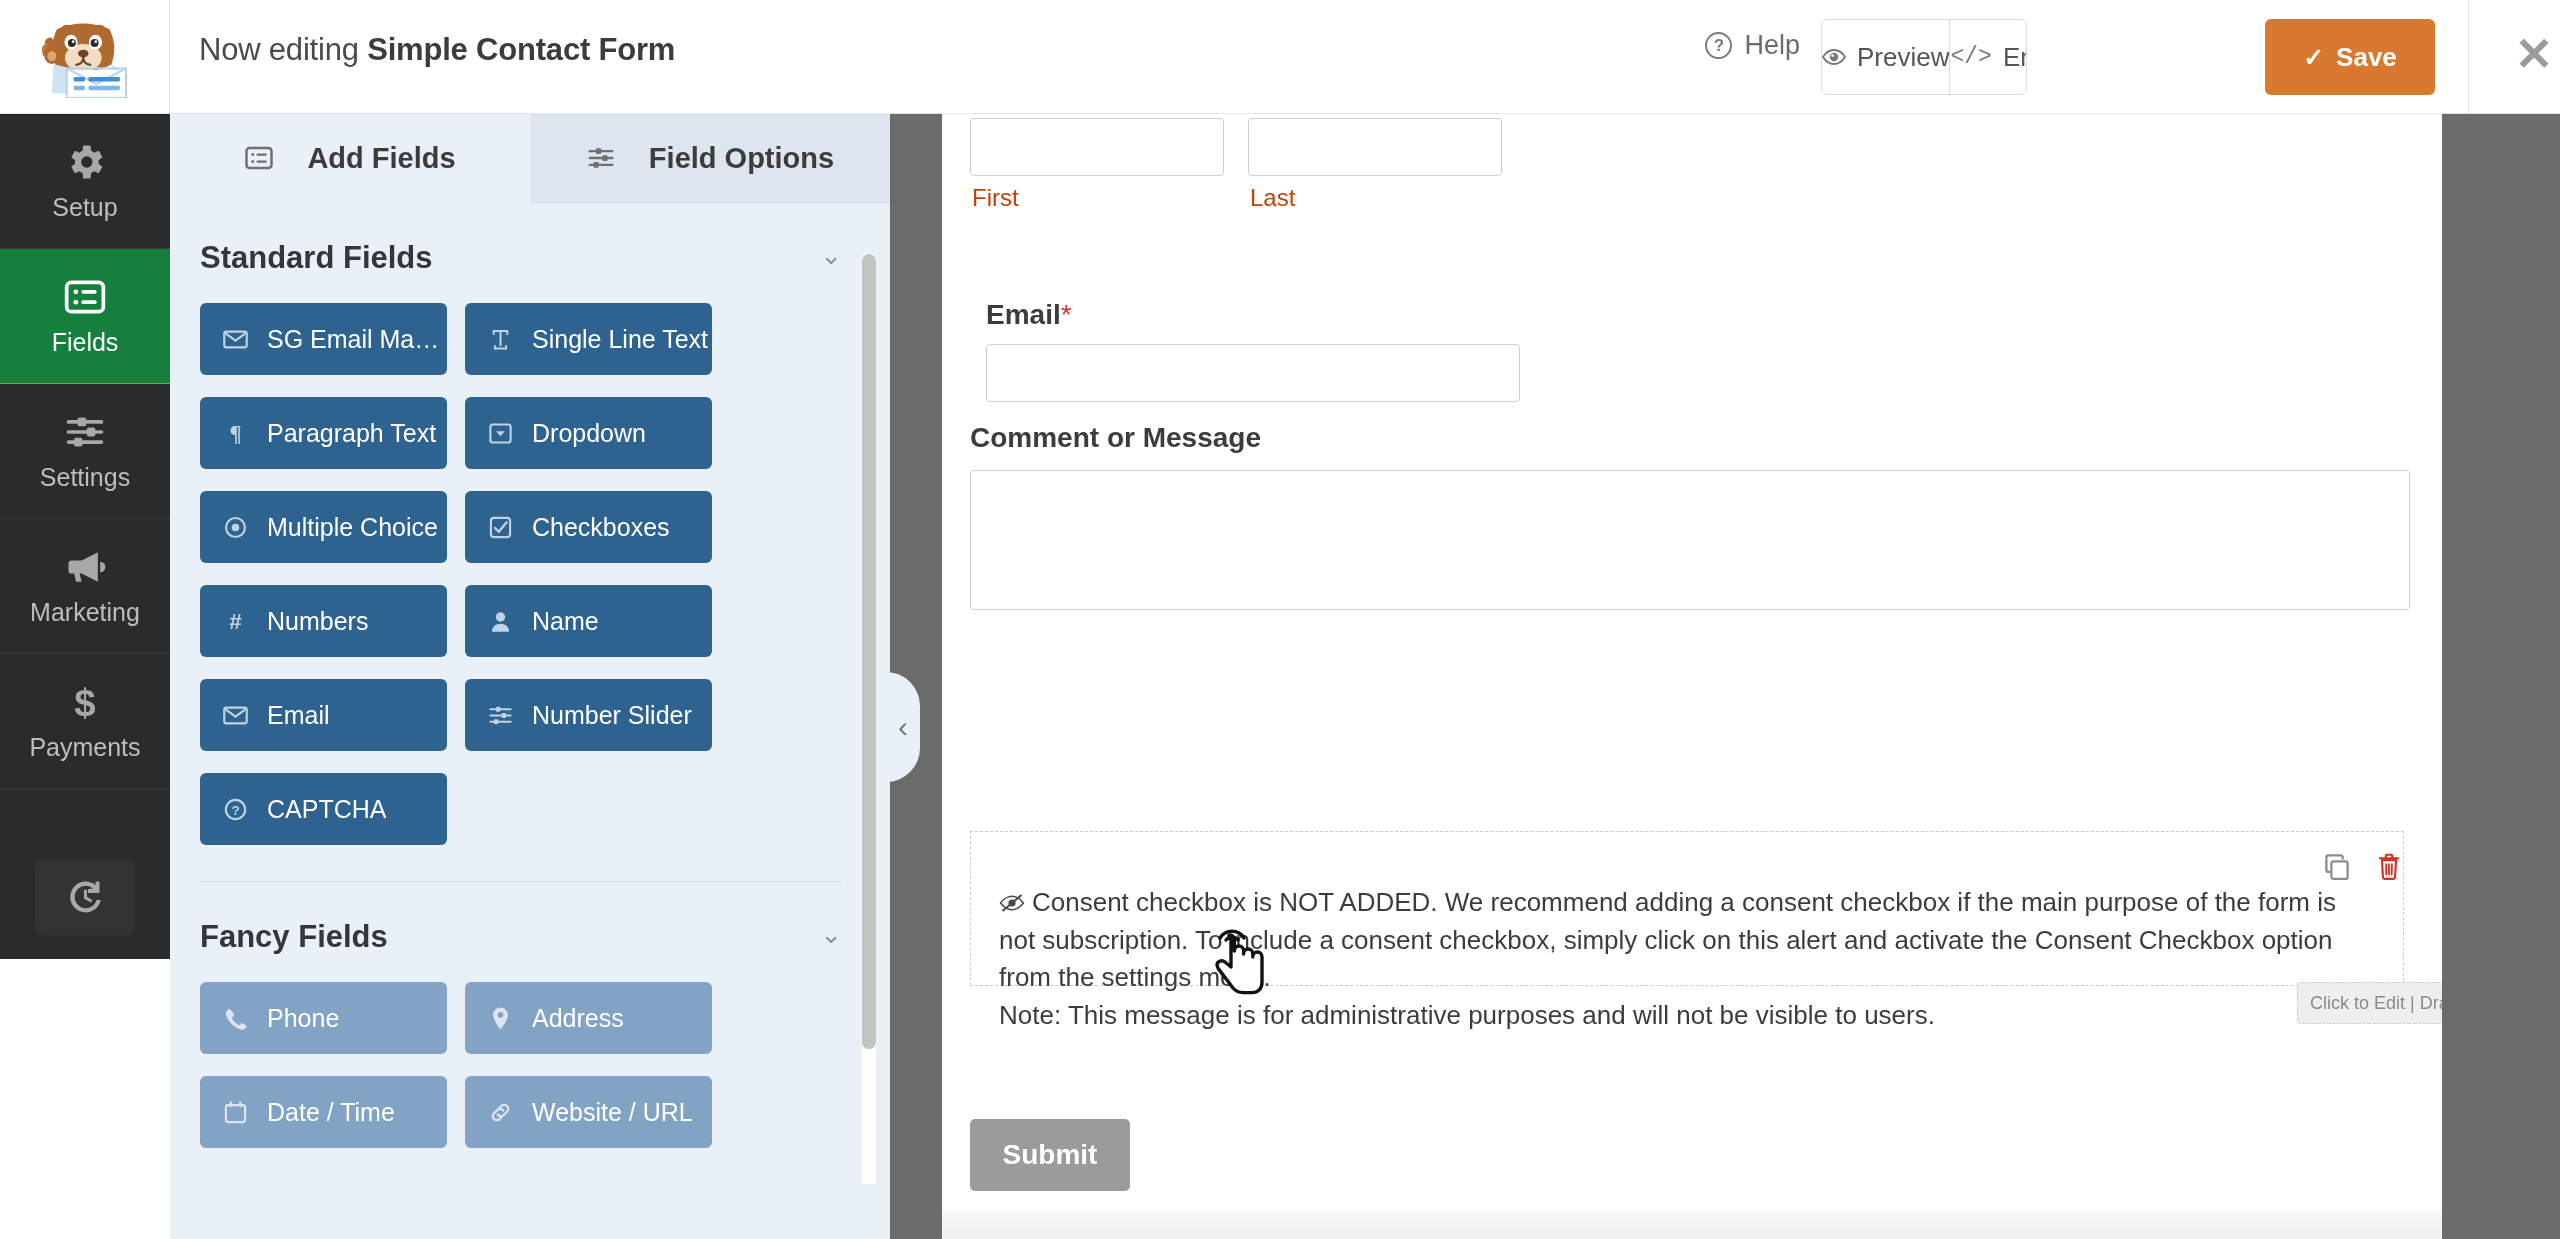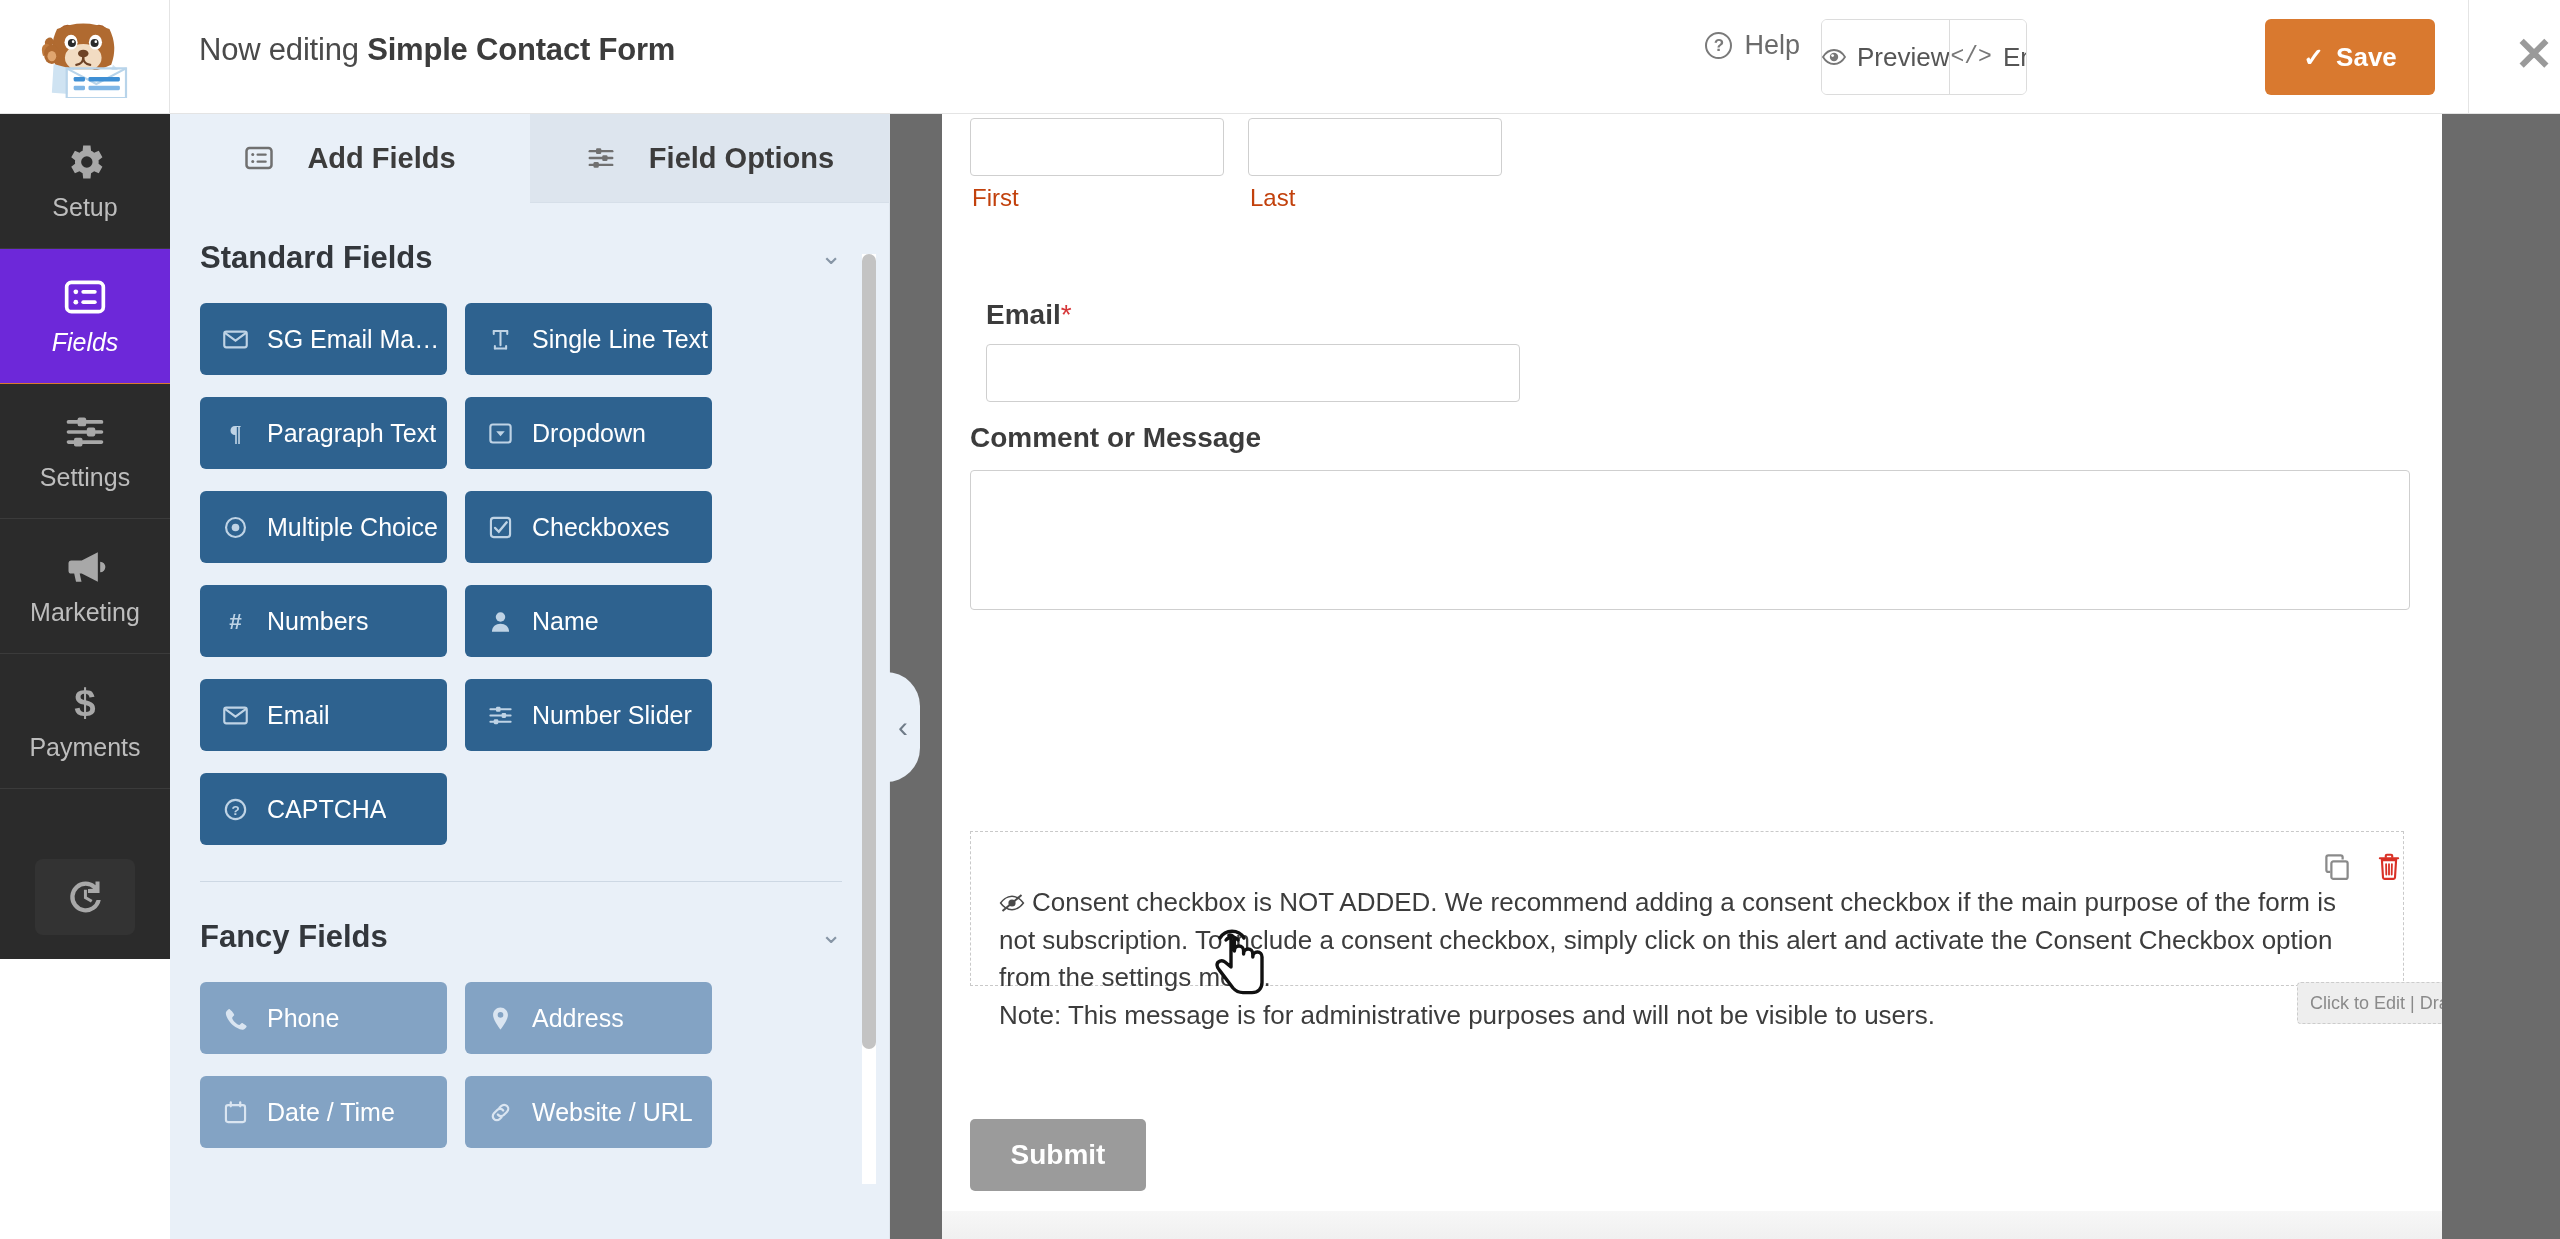--- a/index.html
+++ b/index.html
@@ -72,21 +72,21 @@
   
   #leftnav {
     position: absolute; left: 0; top: 114px; width: 170px; height: 845px;
     background: #2b2b2b; z-index: 20;
   }
   .nav-item {
     position: relative; height: 135px; display: flex; flex-direction: column;
     align-items: center; justify-content: center; gap: 9px;
     color: #bdbdbd; cursor: pointer; border-bottom: 1px solid #3b3b3b;
   }
-  .nav-item.active { background: #6d28d9; color: #ffffff; border-bottom-color: #d9792f; font-style: italic; }
+  .nav-item.active { background: #15803d; color: #ffffff; border-bottom-color: #d9792f; }
   .nav-label { font-size: 25px; }
   .nav-ic { width: 44px; height: 44px; display: block; }
   #rev-btn {
     position: absolute; left: 35px; bottom: 24px; width: 100px; height: 76px;
     border-radius: 8px; background: #333333;
     display: flex; align-items: center; justify-content: center; cursor: pointer;
   }
 
   
   #panel {
@@ -183,21 +183,21 @@
   .trash-ic { width: 26px; height: 30px; cursor: pointer; }
 
   #drag-hint {
     position: absolute; left: 1355px; top: 868px; width: 228px; height: 42px;
     background: #eeeeee; border: 1px dashed #cccccc; border-radius: 4px;
     display: flex; align-items: center; gap: 10px; padding: 0 12px;
     font-size: 18px; color: #8a8a8a; white-space: nowrap;
   }
 
   #submit-btn {
-    position: absolute; left: 28px; top: 1005px; width: 176px; height: 72px;
+    position: absolute; left: 28px; top: 1005px; width: 160px; height: 72px;
     background: #9b9b9b; border-radius: 5px; color: #fff;
     display: flex; align-items: center; justify-content: center;
     font-size: 28px; font-weight: bold; cursor: pointer;
   }
   #pv-bottom {
     position: absolute; left: 0; bottom: 0; width: 1500px; height: 28px;
     background: linear-gradient(#f7f7f7, #f0f0f0);
   }
   #cursor { position: absolute; left: 1200px; top: 910px; width: 72px; height: 90px; z-index: 40; }
 </style>

